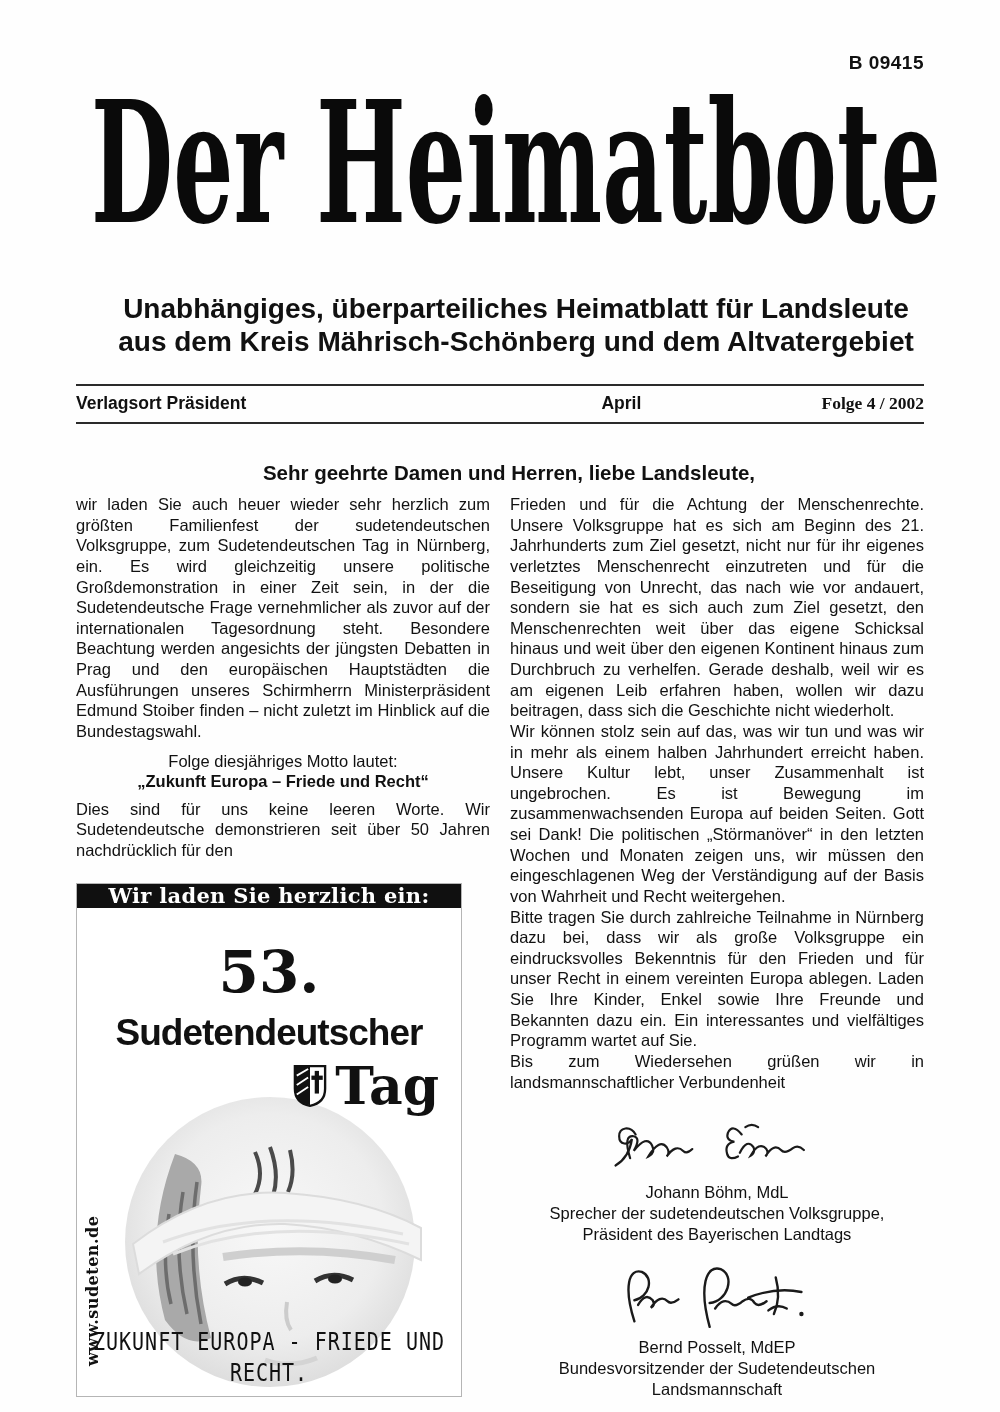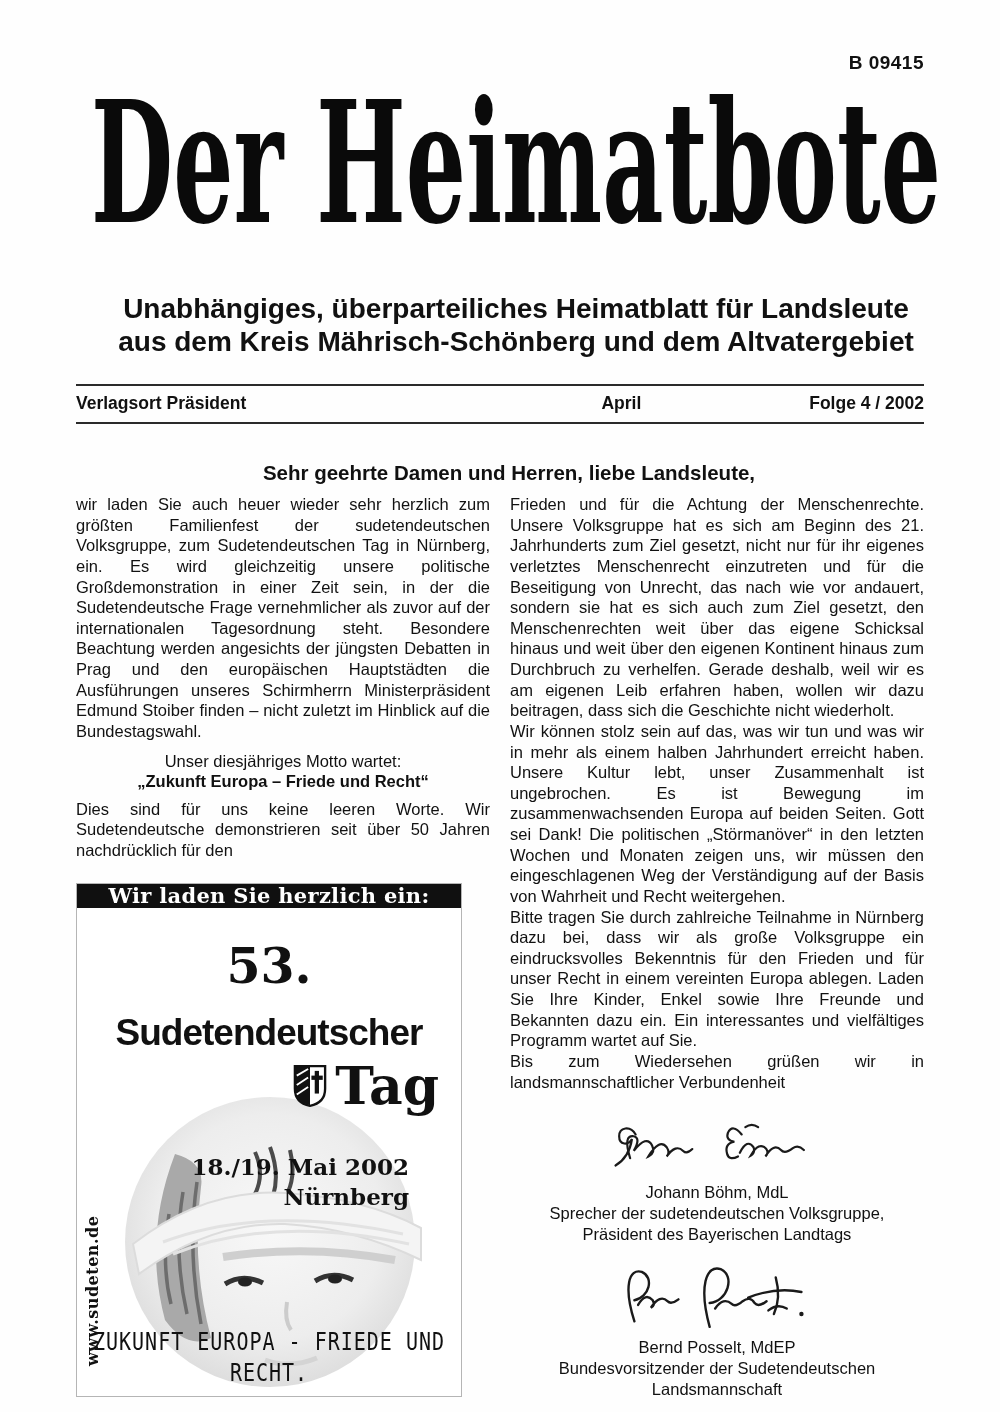--- a/index.html
+++ b/index.html
@@ -29,21 +29,21 @@
   }
   .info-bar{
     position:absolute;top:384px;left:76px;right:76px;
     border-top:2px solid #2a2a2a;border-bottom:2px solid #2a2a2a;
     display:flex;align-items:center;
     font-weight:bold;font-size:17.5px;
     padding:7px 0 8px 0;
   }
   .info-bar .cell{flex:1;}
   .info-bar .c{text-align:right;}
-  .info-bar .r{text-align:right;}
+  .info-bar .r{text-align:right;font-family:Liberation Serif, serif;}
   .salutation{
     position:absolute;top:452px;left:0;width:100%;
     text-align:center;font-weight:bold;font-size:20.5px;margin:9px;
   }
   .columns{
     position:absolute;top:494px;left:76px;right:76px;
     display:grid;grid-template-columns:1fr 1fr;column-gap:20px;
     font-size:16.5px;line-height:1.25;text-align:justify;
   }
   .columns p{margin:0 0 0 0;}
@@ -62,21 +62,21 @@
     position:absolute;top:0;left:0;right:0;height:24px;
     background:#101010;color:#fff;
     display:flex;align-items:center;justify-content:center;
     font-family:"DejaVu Serif",serif;
     font-weight:bold;font-size:21px;letter-spacing:.3px;
   }
   .poster-body{position:absolute;top:40px;left:0;right:0;bottom:0;}
   .photo{position:absolute;left:26px;top:168px;z-index:0;}
   .poster-number{
     position:absolute;top:12px;left:0;width:100%;text-align:center;
-    font-family:"DejaVu Serif",serif;font-weight:bold;font-size:49px;z-index:2;
+    font-family:"DejaVu Serif",serif;font-weight:bold;font-size:58px;z-index:2;
   }
   .poster-title1{
     position:absolute;top:86px;left:0;width:100%;text-align:center;
     font-family:Liberation Sans, sans-serif;font-weight:bold;font-size:37px;
     letter-spacing:-1px;z-index:2;
   }
   .poster-title2-row{
     position:absolute;top:136px;right:22px;
     display:flex;align-items:center;gap:8px;z-index:2;
   }
@@ -130,21 +130,21 @@
     <span class="cell r">Folge 4 / 2002</span>
   </div>
 
   <h2 class="salutation">Sehr geehrte Damen und Herren, liebe Landsleute,</h2>
 
   <div class="columns">
 
     <div class="col">
       <p>wir laden Sie auch heuer wieder sehr herzlich zum größten Familienfest der sudetendeutschen Volksgruppe, zum Sudetendeutschen Tag in Nürnberg, ein. Es wird gleichzeitig unsere politische Großdemonstration in einer Zeit sein, in der die Sudetendeutsche Frage vernehmlicher als zuvor auf der internationalen Tagesordnung steht. Besondere Beachtung werden angesichts der jüngsten Debatten in Prag und den europäischen Hauptstädten die Ausführungen unseres Schirmherrn Ministerpräsident Edmund Stoiber finden – nicht zuletzt im Hinblick auf die Bundestagswahl.</p>
       <div class="motto">
-        <div class="m1">Unser diesjähriges Motto wartet:</div>
+        <div class="m1">Folge diesjähriges Motto lautet:</div>
         <div class="m2">„Zukunft Europa – Friede und Recht“</div>
       </div>
       <p>Dies sind für uns keine leeren Worte. Wir Sudetendeutsche demonstrieren seit über 50 Jahren nachdrücklich für den</p>
 
       <div class="poster">
         <div class="poster-bar">
           <span>Wir laden Sie herzlich ein:</span>
         </div>
         <div class="poster-body">
 
@@ -178,24 +178,20 @@
             <svg width="34" height="44" viewBox="0 0 36 46">
               <path d="M2 2 H34 V26 Q34 41 18 44 Q2 41 2 26 Z" fill="#ffffff" stroke="#111" stroke-width="2.5"></path>
               <path d="M2 2 H18 V43.5 Q2 40 2 26 Z" fill="#111"></path>
               <path d="M4 12 L16 5 M4 22 L16 14 M4 32 L16 24" stroke="#fff" stroke-width="2" fill="none"></path>
               <rect x="23" y="7" width="4.5" height="24" fill="#111"></rect>
               <rect x="19.5" y="12" width="12" height="4.5" fill="#111"></rect>
             </svg>
             <span class="t2">Tag</span>
           </div>
 
-          <div class="poster-date">
-            <div>18./19. Mai 2002</div>
-            <div>Nürnberg</div>
-          </div>
 
           <div class="poster-site">www.sudeten.de</div>
           <div class="poster-slogan">ZUKUNFT EUROPA - FRIEDE UND RECHT.</div>
         </div>
       </div>
     </div>
 
     <div class="col">
       <p>Frieden und für die Achtung der Menschenrechte. Unsere Volksgruppe hat es sich am Beginn des 21. Jahrhunderts zum Ziel gesetzt, nicht nur für ihr eigenes verletztes Menschenrecht einzutreten und für die Beseitigung von Unrecht, das nach wie vor andauert, sondern sie hat es sich auch zum Ziel gesetzt, den Menschenrechten weit über das eigene Schicksal hinaus und weit über den eigenen Kontinent hinaus zum Durchbruch zu verhelfen. Gerade deshalb, weil wir es am eigenen Leib erfahren haben, wollen wir dazu beitragen, dass sich die Geschichte nicht wiederholt.</p>
       <p>Wir können stolz sein auf das, was wir tun und was wir in mehr als einem halben Jahrhundert erreicht haben. Unsere Kultur lebt, unser Zusammenhalt ist ungebrochen. Es ist Bewegung im zusammenwachsenden Europa auf beiden Seiten. Gott sei Dank! Die politischen „Störmanöver“ in den letzten Wochen und Monaten zeigen uns, wir müssen den eingeschlagenen Weg der Verständigung auf der Basis von Wahrheit und Recht weitergehen.</p>

